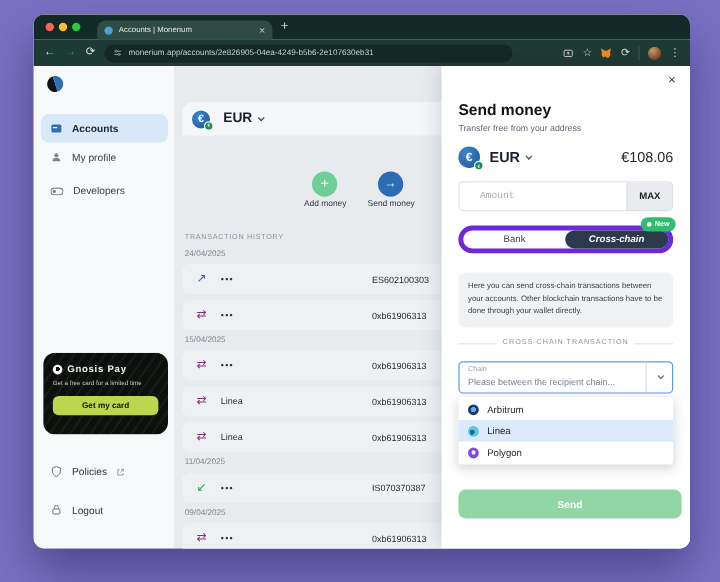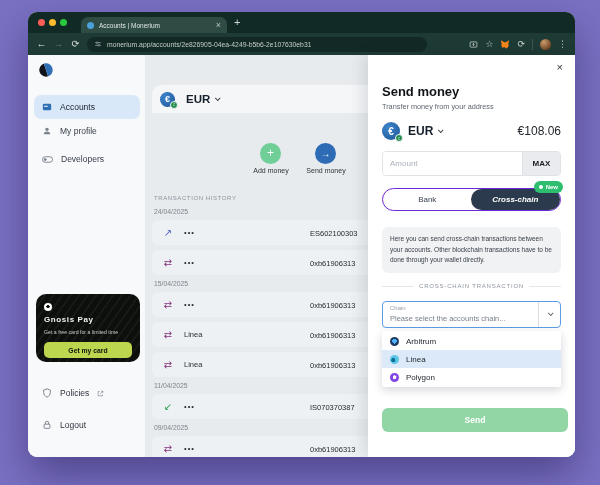--- a/index.html
+++ b/index.html
@@ -39,25 +39,25 @@
   .sidebar { position:absolute; left:0; top:43px; width:118px; bottom:0; background:#f8f9fb;
              border-right:1px solid #e6e9ec; z-index:2; }
   .main { position:absolute; left:118px; top:43px; right:0; bottom:0; background:#e8ebee; z-index:1; }
   .panel { position:absolute; left:340px; top:43px; width:207px; bottom:0; background:#ffffff;
            box-shadow:-5px 0 14px rgba(30,40,60,.12); z-index:5; }
   
   .nav-item { position:absolute; left:6px; width:106px; height:24px; display:flex; align-items:center;
               gap:8px; padding:0 8px; border-radius:7px; }
   .nav-item.active { background:#d9e8f8; }
   .nav-label { font-size:8.5px; color:#39404a; }
-  .nav-item.active .nav-label { color:#1b2430; font-weight:normal; }
+  .nav-item.active .nav-label { color:#1b2430; font-weight:bold; }
   .gnosis { position:absolute; left:8px; top:239px; width:104px; height:68px; border-radius:10px;
             background:repeating-linear-gradient(125deg, rgba(255,255,255,.045) 0 2px, rgba(0,0,0,0) 2px 7px), #0d0f0d;
             padding:9px 8px; }
-  .gnosis-head { display:flex; gap:4px;flex-direction:column; }
+  .gnosis-head { display:flex; align-items:center; gap:4px; }
   .owl { width:8px; height:8px; border-radius:50%; background:radial-gradient(circle at 50% 45%, #111 0 28%, #fff 30%); flex:none; }
   .gnosis-brand { color:#f2f3ef; font-size:8px; letter-spacing:.6px; font-weight:bold; }
   .gnosis-offer { color:#c9cdc6; font-size:5.2px; margin-top:5px; white-space:nowrap; }
   .gnosis-cta { margin-top:7px; height:16px; background:#bcd64f; border-radius:5px; color:#101210;
                 font-size:6.8px; font-weight:bold; display:flex; align-items:center; justify-content:center; }
   .foot-item { position:absolute; left:6px; width:106px; height:16px; display:flex; align-items:center;
                gap:8px; padding:0 8px; }
   .foot-label { font-size:8.5px; color:#2f353d; }
   
   .eur-card { position:absolute; left:6px; top:30px; width:423px; height:28px; background:#f4f6f8;
@@ -94,26 +94,26 @@
   .p-sub { position:absolute; left:14px; top:47px; font-size:7.3px; color:#5f6672; }
   .p-eur-row { position:absolute; left:14px; right:14px; top:64px; height:24px;
                display:flex; align-items:center; }
   .coin.big { width:18px; height:18px; }
   .coin.big::before { font-size:10px; }
   .p-eur { font-size:12px; font-weight:bold; color:#16202b; margin-left:8px; }
   .p-balance { margin-left:auto; font-size:12px; color:#23282e; }
   .amount-wrap { position:absolute; left:14px; right:14px; top:96px; height:25px;
                  border:1px solid #dfe3e7; border-radius:4px; background:#fff; display:flex; overflow:hidden; }
   .amount-input { flex:1; border:none; outline:none; padding:0 7px; font-size:8px; min-width:0;
-                  font-family:Liberation Sans, sans-serif; color:#2a2f36; }
+                  font-family:Liberation Mono, monospace; color:#2a2f36;margin-left:10px; }
   .amount-input::placeholder { color:#aab0b8; }
   .max-btn { width:38px; background:#e9ebee; border-left:1px solid #dfe3e7; display:flex;
              align-items:center; justify-content:center; font-size:8px; font-weight:bold; color:#1a1f24;text-align:center; }
   .toggle { position:absolute; left:14px; right:14px; top:133px; height:23px; background:#fff;
-            border:1px solid #6d28d9; border-radius:12px; }
+            border:4px solid #6d28d9; border-radius:12px; }
   .bank-half { position:absolute; left:0; top:0; bottom:0; width:50%; display:flex;
                align-items:center; justify-content:center; font-size:8px; color:#3a4250; }
   .cross-half { position:absolute; right:0; top:0; bottom:0; width:50.5%; background:#2c3a4d;
                 border-radius:12px; display:flex; align-items:center; justify-content:center;
                 color:#fff; font-size:8px; font-weight:bold;font-style:italic; }
   .new-badge { position:absolute; right:12px; top:126px; height:12px; padding:0 5px; background:#2fbe70;
                border-radius:7px; display:flex; align-items:center; gap:3px; color:#fff;
                font-size:6px; font-weight:bold; z-index:3; }
   .new-badge::before { content:""; width:4px; height:4px; border-radius:50%; background:#fff; }
   .info-box { position:absolute; left:14px; right:14px; top:172px; background:#f0f2f4; border-radius:6px;
@@ -309,21 +309,21 @@
           <rect x="5" y="10" width="14" height="10" rx="2" fill="none" stroke="#6b7280" stroke-width="2"></rect>
           <path d="M8 10V7a4 4 0 018 0v3" fill="none" stroke="#6b7280" stroke-width="2"></path>
         </svg>
       <span class="foot-label">Logout</span>
     </div>
   </div>
 
   <div class="panel">
     <span class="p-close">×</span>
     <div class="p-title">Send money</div>
-    <div class="p-sub">Transfer money from your address</div>
+    <div class="p-sub">Transfer free from your address</div>
 
     <div class="p-eur-row">
       <span class="coin big">
           <span class="coin-badge"></span>
         </span>
       <span class="p-eur">EUR</span>
       <span class="chev"></span>
       <span class="p-balance">€108.06</span>
     </div>
 
@@ -339,21 +339,21 @@
     </div>
 
     <div class="info-box">Here you can send cross-chain transactions between your accounts. Other blockchain transactions have to be done through your wallet directly.</div>
 
     <div class="divider">
       <span class="divider-label">CROSS-CHAIN TRANSACTION</span>
     </div>
 
     <div class="chain-select">
       <span class="cs-label">Chain</span>
-      <span class="cs-value">Please select the accounts chain...</span>
+      <span class="cs-value">Please between the recipient chain...</span>
       <span class="cs-caret">
           <span class="chev"></span>
         </span>
     </div>
 
     <div class="dropdown">
       <div class="opt">
         <span class="ci arbitrum"></span>
         <span>Arbitrum</span>
       </div>

